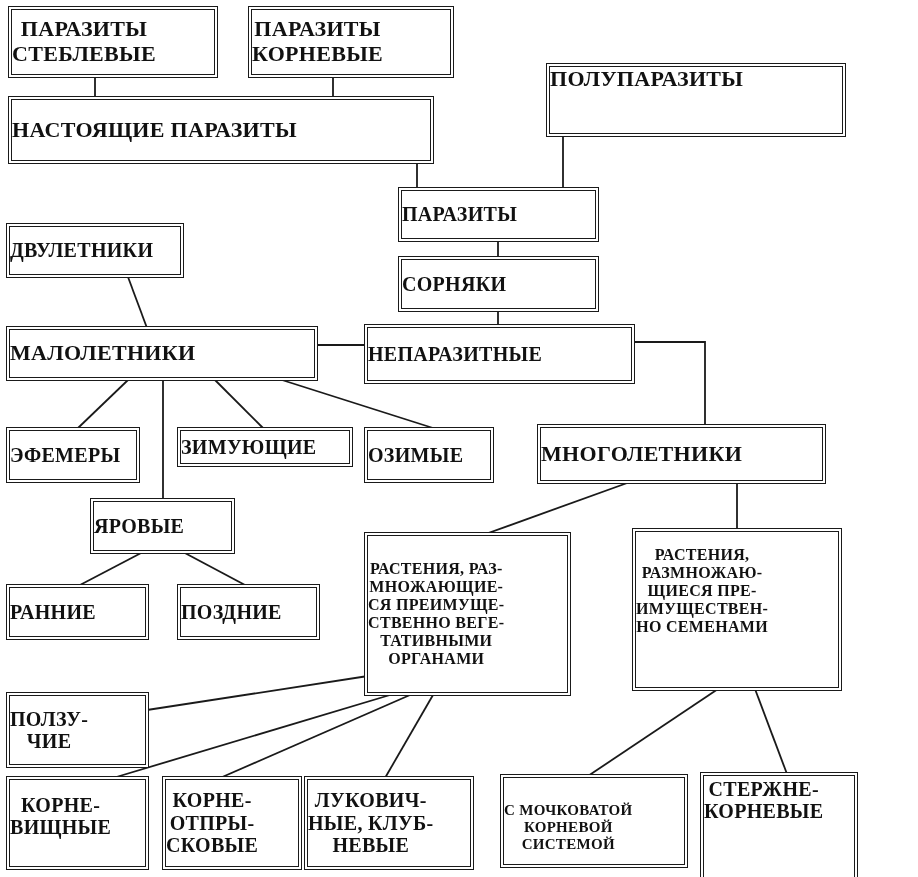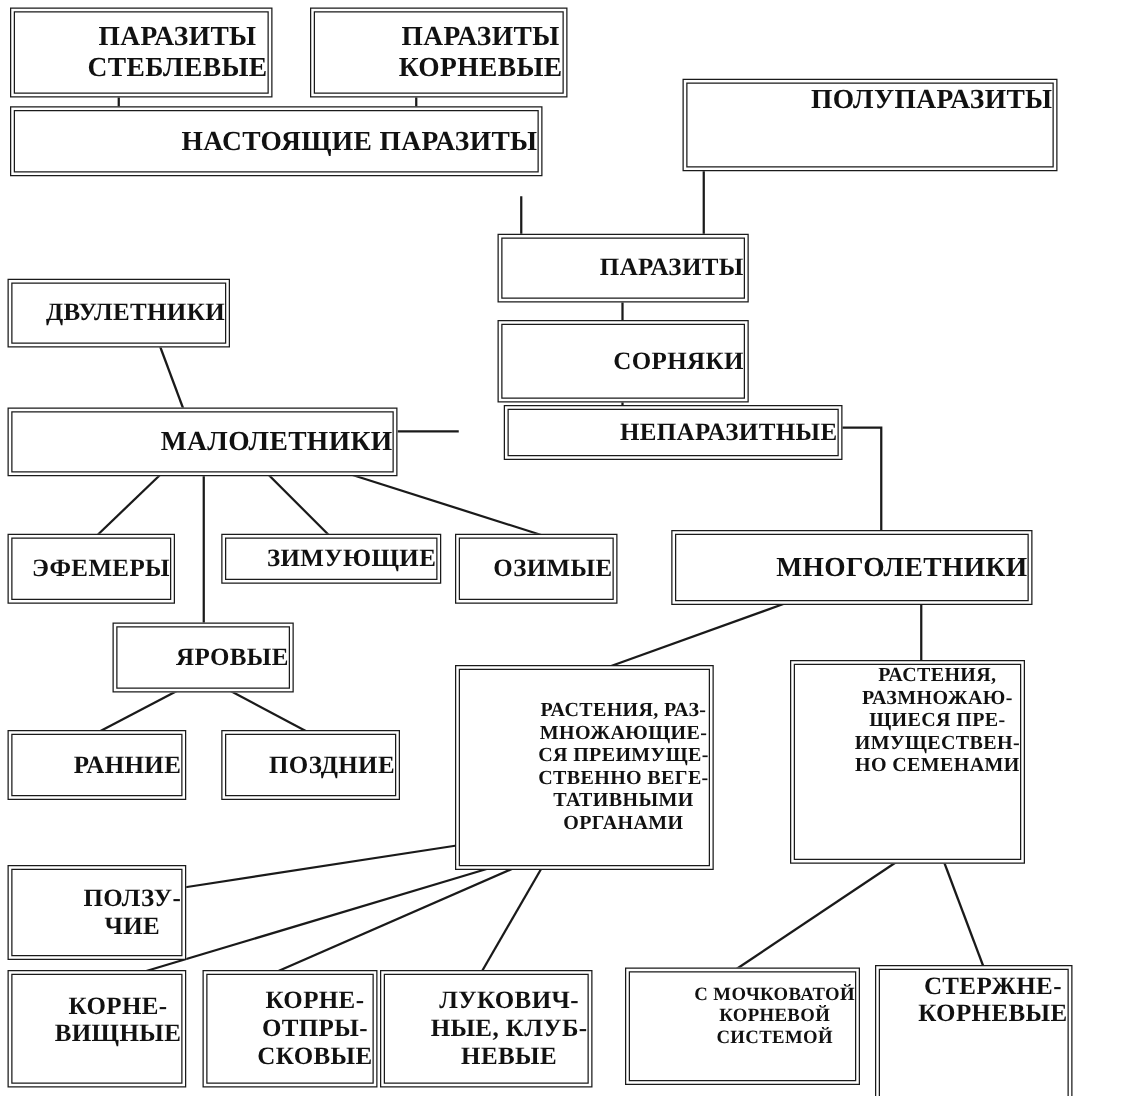--- a/index.html
+++ b/index.html
@@ -3,21 +3,21 @@
 <meta charset="utf-8">
 <style>
   html, body { margin: 0; padding: 0; background: #ffffff; }
   body { width: 918px; height: 877px; position: relative; overflow: hidden;
          font-family: "Liberation Serif", "DejaVu Serif", serif; color: #111; }
   #lines { position: absolute; left: 0; top: 0; width: 918px; height: 877px; }
   .box {
     position: absolute; box-sizing: border-box;
     border: 4px double #1a1a1a;
     background: #fff;
-    display: flex; align-items: center; justify-content: flex-end;
+    display: flex; align-items: center; justify-content: flex-start;
     text-align: center; font-weight: bold; text-transform: uppercase;
     line-height: 1.12; letter-spacing: 0.3px;
   }
   .box span { white-space: pre-line; display: block; }
   .f22 { font-size: 22px; }
   .f20 { font-size: 20px; }
   .f17 { font-size: 20px; }
   .f16 { font-size: 16px; }
   .f15 { font-size: 15px; }
   .top { align-items: flex-start; }
@@ -77,34 +77,34 @@
 </svg>
 
 <div class="box f22" style="left:8px;top:6px;width:210px;height:72px;">
   <span>ПАРАЗИТЫ
 СТЕБЛЕВЫЕ</span>
 </div>
 <div class="box f22" style="left:248px;top:6px;width:206px;height:72px;">
   <span>ПАРАЗИТЫ
 КОРНЕВЫЕ</span>
 </div>
-<div class="box f22" style="left:8px;top:85px;width:426px;height:56px;">
+<div class="box f22" style="left:8px;top:96px;width:426px;height:68px;">
   <span>НАСТОЯЩИЕ ПАРАЗИТЫ</span>
 </div>
 <div class="box f22 top" style="left:546px;top:63px;width:300px;height:74px;padding-top:0;">
   <span>ПОЛУПАРАЗИТЫ</span>
 </div>
 
 <div class="box f20" style="left:398px;top:187px;width:201px;height:55px;">
   <span>ПАРАЗИТЫ</span>
 </div>
-<div class="box f20" style="left:398px;top:256px;width:201px;height:66px;">
+<div class="box f20" style="left:398px;top:256px;width:201px;height:56px;">
   <span>СОРНЯКИ</span>
 </div>
-<div class="box f20" style="left:364px;top:324px;width:271px;height:44px;margin-left:39px;">
+<div class="box f20" style="left:364px;top:324px;width:271px;height:60px;">
   <span>НЕПАРАЗИТНЫЕ</span>
 </div>
 
 <div class="box f17" style="left:6px;top:223px;width:178px;height:55px;">
   <span>ДВУЛЕТНИКИ</span>
 </div>
 <div class="box f22" style="left:6px;top:326px;width:312px;height:55px;">
   <span>МАЛОЛЕТНИКИ</span>
 </div>
 <div class="box f17" style="left:6px;top:427px;width:134px;height:56px;">
@@ -130,21 +130,21 @@
   <span>МНОГОЛЕТНИКИ</span>
 </div>
 <div class="box f16" style="left:364px;top:532px;width:207px;height:164px;">
   <span>РАСТЕНИЯ, РАЗ-
 МНОЖАЮЩИЕ-
 СЯ ПРЕИМУЩЕ-
 СТВЕННО ВЕГЕ-
 ТАТИВНЫМИ
 ОРГАНАМИ</span>
 </div>
-<div class="box f16 top" style="left:632px;top:528px;width:188px;height:163px;">
+<div class="box f16 top" style="left:632px;top:528px;width:210px;height:163px;padding-top:14px;">
   <span>РАСТЕНИЯ,
 РАЗМНОЖАЮ-
 ЩИЕСЯ ПРЕ-
 ИМУЩЕСТВЕН-
 НО СЕМЕНАМИ</span>
 </div>
 
 <div class="box f17" style="left:6px;top:672px;width:143px;height:76px;margin-top:20px;">
   <span>ПОЛЗУ-
 ЧИЕ</span>
@@ -156,21 +156,21 @@
 <div class="box f17" style="left:162px;top:776px;width:140px;height:94px;">
   <span>КОРНЕ-
 ОТПРЫ-
 СКОВЫЕ</span>
 </div>
 <div class="box f17" style="left:304px;top:776px;width:170px;height:94px;">
   <span>ЛУКОВИЧ-
 НЫЕ, КЛУБ-
 НЕВЫЕ</span>
 </div>
-<div class="box f15 top" style="left:500px;top:774px;width:188px;height:94px;padding-top:10px;">
+<div class="box f15 top" style="left:500px;top:774px;width:188px;height:94px;padding-top:24px;">
   <span>С МОЧКОВАТОЙ
 КОРНЕВОЙ
 СИСТЕМОЙ</span>
 </div>
 <div class="box f17 top" style="left:700px;top:772px;width:158px;height:118px;padding-top:2px;">
   <span>СТЕРЖНЕ-
 КОРНЕВЫЕ</span>
 </div>
 
 </body></html>

